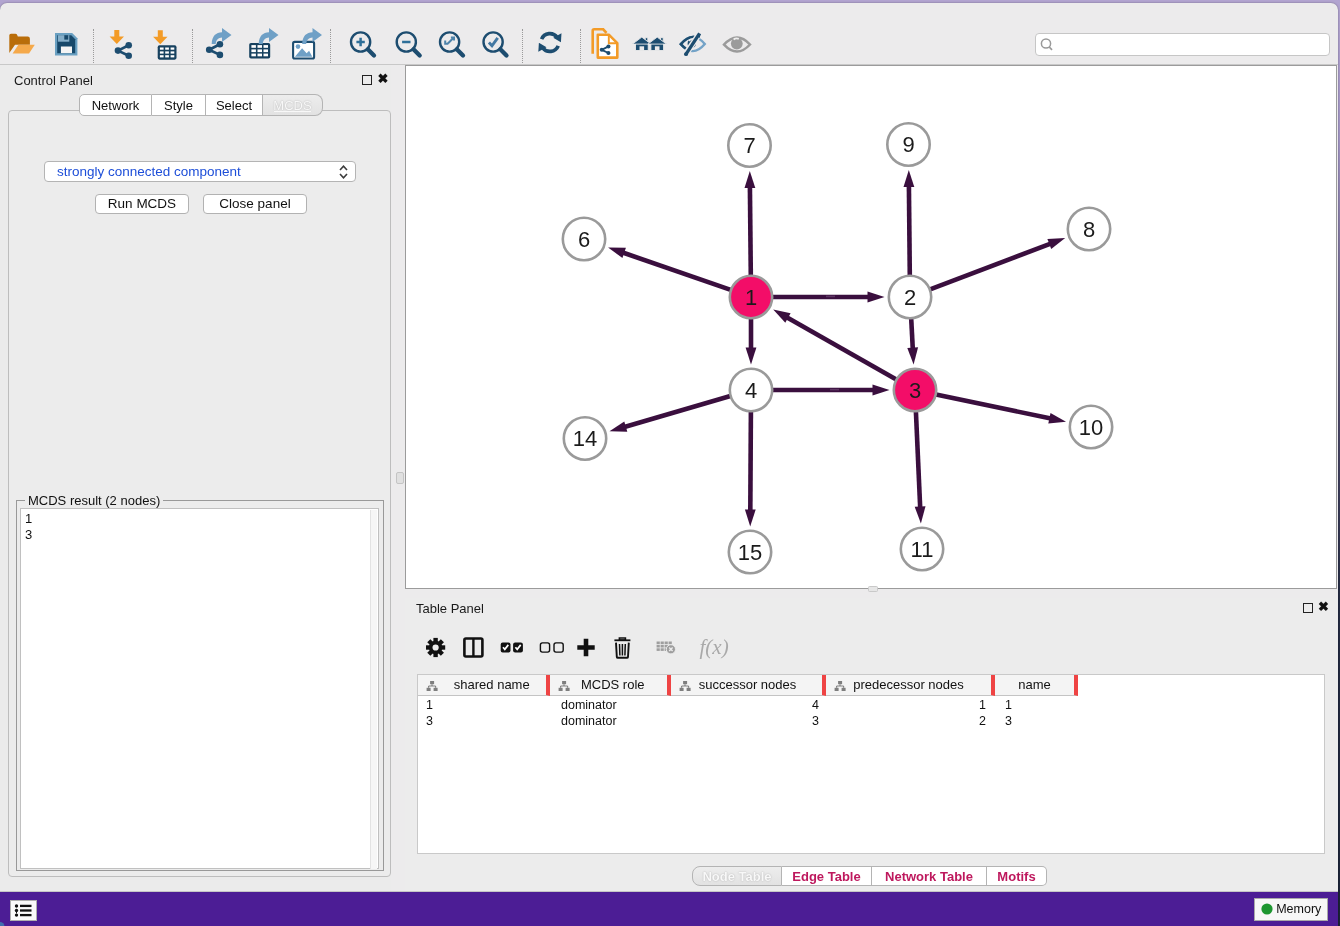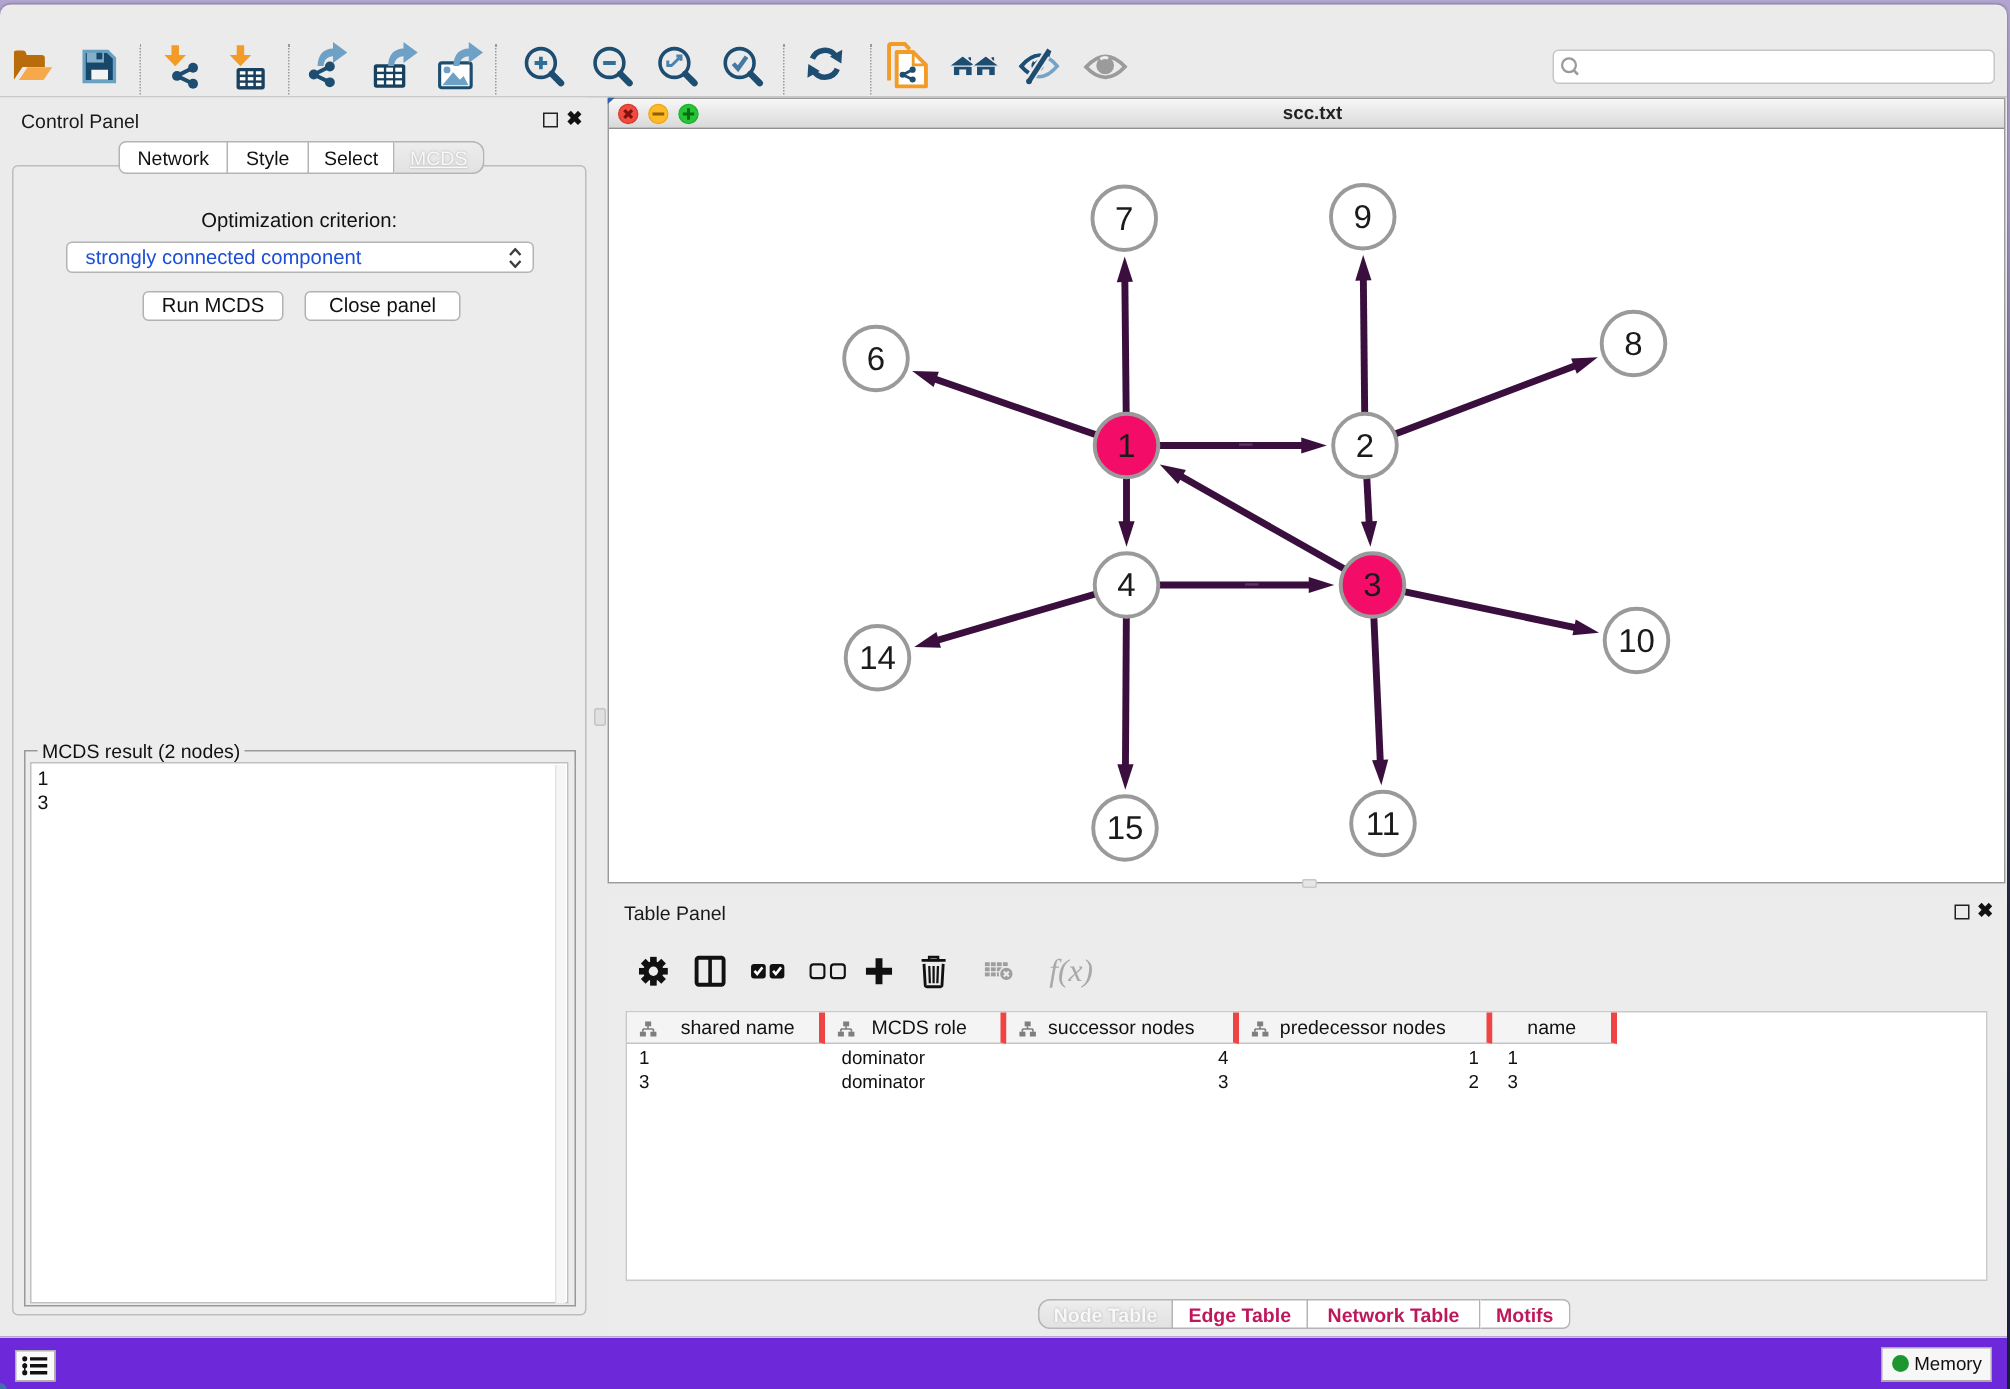--- a/index.html
+++ b/index.html
@@ -66,21 +66,21 @@
   #tbl { position:absolute; left:12px; top:76px; width:908px; height:180px; background:#fff;
      border:1px solid #c9c9c9; }
   .th { position:absolute; top:0; height:21px; background:#f4f4f4; border-right:4px solid #ef4444;
      border-bottom:1px solid #c4c4c4; font-size:13px; color:#111; text-align:center; line-height:20px; }
   .td { position:absolute; font-size:12.5px; color:#111; height:16px; line-height:16px; }
   #btabs { position:absolute; left:287px; top:268px; height:20px; display:flex; }
   .btab { height:20px; border:1px solid #b4b4b4; border-left:none; background:#fff;
      font-size:13px; font-weight:bold; color:#be185d; display:flex; align-items:center; justify-content:center; }
   
   #statusbar { position:absolute; left:0; top:888px; width:1338px; height:35px;
-     background:#6d28d9; border-top:1px solid #c6c6c6; }
+     background:#4c1d95; border-top:1px solid #c6c6c6; }
   #listbtn { position:absolute; left:10px; top:8px; width:27px; height:21px; background:#fafafa;
      border:1px solid #b0b0b0; }
   #membtn { position:absolute; right:10px; top:6px; width:74px; height:23px; background:#f7f7f7;
      border:1px solid #a9a9a9; font-size:12.5px; color:#111; text-align:center; line-height:21px; }
 </style>
 </head>
 <body>
 <div id="desktop-right"></div>
 <div id="mainwin">
   <div id="toolbar">
@@ -254,51 +254,36 @@
     <div id="cp-title">Control Panel</div>
     <div class="winbtn-sq" style="left:361.5px"></div>
     <div class="winbtn-x" style="left:377.5px">✖</div>
     <div id="tabs">
       <div class="tab first" style="width:73px">Network</div>
       <div class="tab" style="width:54px">Style</div>
       <div class="tab" style="width:57px">Select</div>
       <div class="tab sel last" style="width:60px">MCDS</div>
     </div>
     <div id="tabpanel">
-      <div id="optlabel">Optimization criterion:</div>
       <div id="combo">strongly connected component<svg width="11" height="14" style="position:absolute;right:6px;top:3px">
             <path d="M2,5 L5.5,1.2 L9,5" fill="none" stroke="#3c3c3c" stroke-width="1.6"></path>
             <path d="M2,9 L5.5,12.8 L9,9" fill="none" stroke="#3c3c3c" stroke-width="1.6"></path>
           </svg></div>
       <div class="btn" style="left:86px; width:94px">Run MCDS</div>
       <div class="btn" style="left:194px; width:104px">Close panel</div>
       <div id="fieldset">
         <div id="fs-legend">MCDS result (2 nodes)</div>
         <div id="fs-white">1<br>3
           <div id="fs-scroll"></div>
         </div>
       </div>
     </div>
   </div>
   <div id="vgrip" style="position:absolute;left:396px;top:469px;width:8px;height:12px;background:#e0e0e0;border:1px solid #c4c4c4;border-radius:2px"></div>
   <div id="netwin">
-    <div id="netbar">
-        <svg width="8" height="8" style="position:absolute;left:-1px;top:-1px">
-          <polygon points="0,0 5,0 0,4.5" fill="#2f62ae"></polygon>
-        </svg>
-      <svg width="70" height="20" style="position:absolute;left:0;top:0">
-<circle cx="12.8" cy="10" r="6.4" fill="#ef4b3e" stroke="#d8382c" stroke-width="0.8"></circle>
-<path d="M10.2,7.4 L15.4,12.6 M15.4,7.4 L10.2,12.6" stroke="#7e120c" stroke-width="2.1"></path>
-<circle cx="32.9" cy="10" r="6.4" fill="#fdb927" stroke="#eba617" stroke-width="0.8"></circle>
-<line x1="29" y1="10" x2="36.8" y2="10" stroke="#8f5f05" stroke-width="2"></line>
-<circle cx="53" cy="10" r="6.4" fill="#28c338" stroke="#17b229" stroke-width="0.8"></circle>
-<path d="M49.2,10 L56.8,10 M53,6.2 L53,13.8" stroke="#046e11" stroke-width="2"></path>
-</svg>
-      <div id="nettitle">scc.txt</div>
-    </div>
     <svg id="graph" width="930" height="501" viewBox="0 0 930 501">
 <line x1="344.8" y1="188.5" x2="343.9" y2="99.5" stroke="#3a0f3e" stroke-width="4.6"></line>
 <polygon points="343.8,84.0 349.3,100.9 338.5,101.1" fill="#3a0f3e"></polygon>
 <line x1="324.7" y1="202.9" x2="216.7" y2="165.5" stroke="#3a0f3e" stroke-width="4.6"></line>
 <polygon points="202.1,160.4 219.9,160.8 216.4,171.0" fill="#3a0f3e"></polygon>
 <line x1="366.5" y1="210.0" x2="463.0" y2="210.0" stroke="#3a0f3e" stroke-width="4.6"></line>
 <polygon points="478.5,210.0 461.5,215.4 461.5,204.6" fill="#3a0f3e"></polygon>
 <line x1="345.0" y1="231.5" x2="345.0" y2="262.0" stroke="#3a0f3e" stroke-width="4.6"></line>
 <polygon points="345.0,277.5 339.6,260.5 350.4,260.5" fill="#3a0f3e"></polygon>
 <line x1="503.8" y1="188.5" x2="502.9" y2="98.5" stroke="#3a0f3e" stroke-width="4.6"></line>

